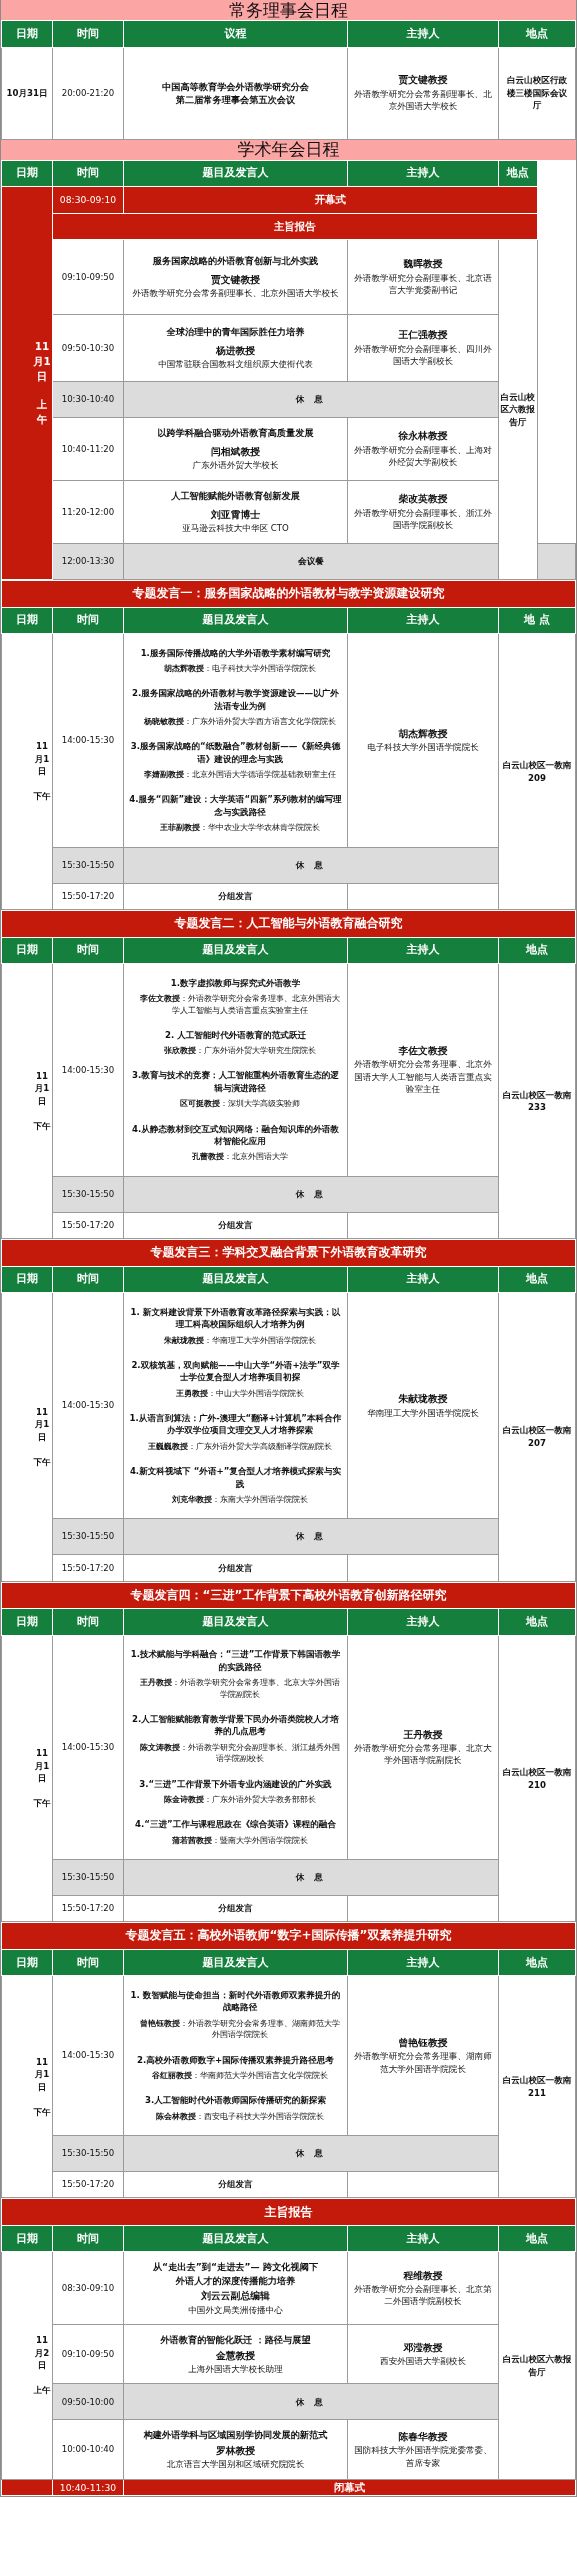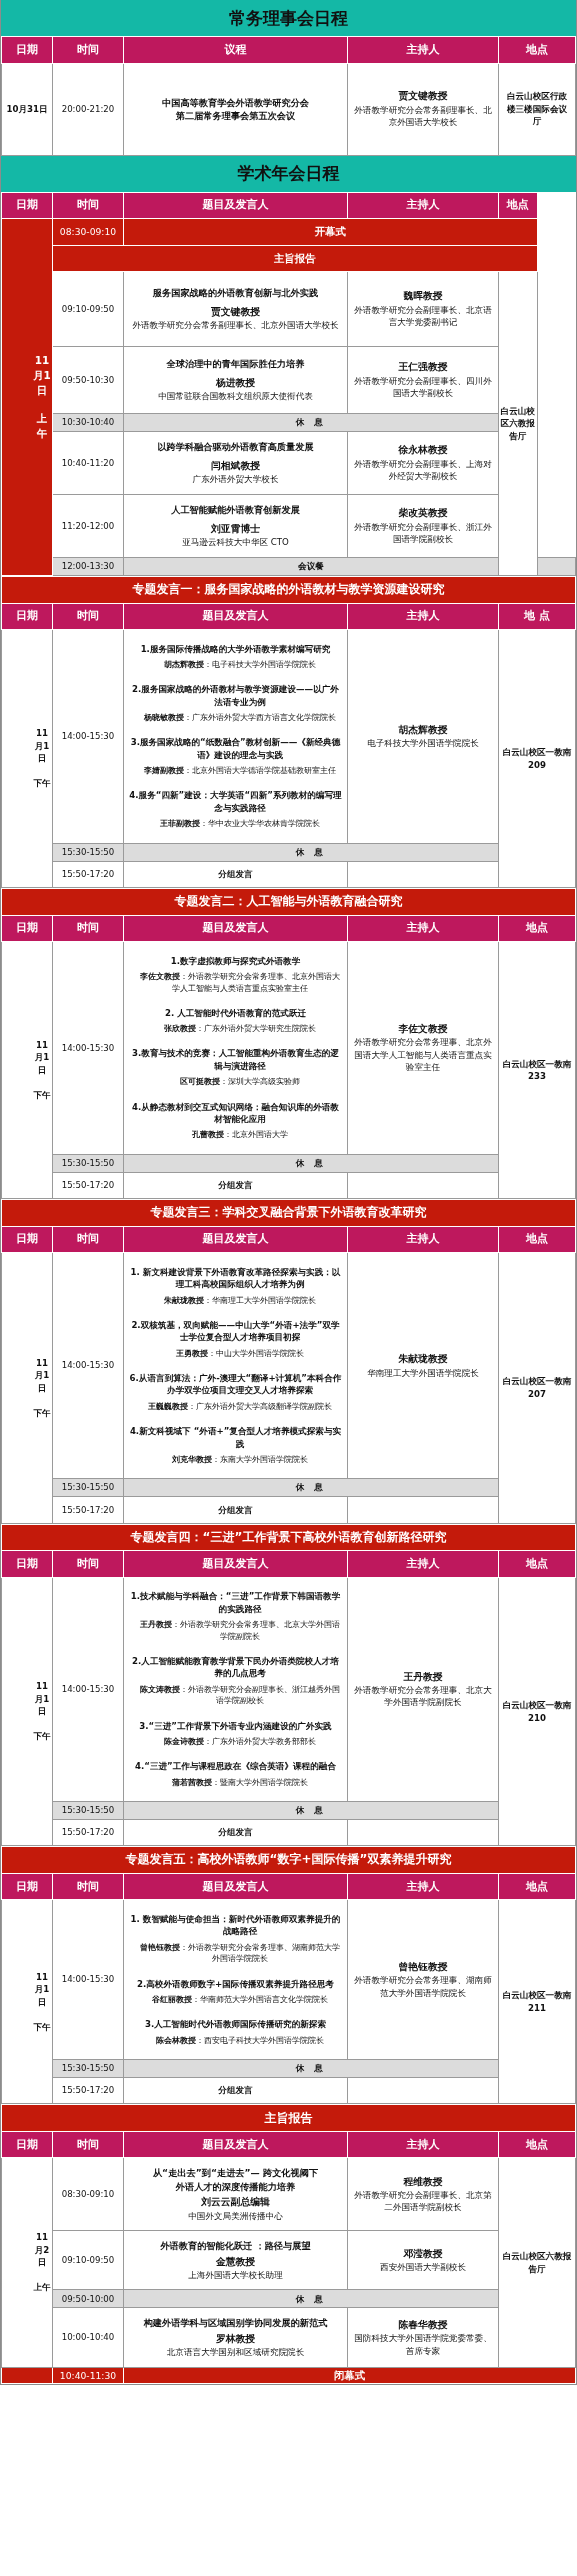--- a/index.html
+++ b/index.html
@@ -6,45 +6,45 @@
   html, body { background: #ffffff; }
   body {
     width: 577px;
     font-family: "DejaVu Sans", "Liberation Sans", sans-serif;
     color: #111;
     border-left: 1.7px solid #8c8c8c;
     border-right: 1.7px solid #8c8c8c;
     border-bottom: 1.7px solid #8c8c8c;
   }
   .page-title {
-    height: 36px;
+    height: 20px;
     display: flex; align-items: center; justify-content: center;
-    font-size: 17px; font-weight: 700; color: #111;
-    background: #14b8a6;
+    font-size: 17px; font-weight: 400; color: #111;
+    background: #fca5a5;
   }
   table.sched {
     width: 100%;
     border-collapse: collapse;
     table-layout: fixed;
   }
   table.sched td, table.sched th {
     border: 1.2px solid #9a9a9a;
     text-align: center;
     vertical-align: middle;
     font-size: 8.6px;
     line-height: 1.45;
   }
   col.c-date { width: 51px; }
   col.c-time { width: 71px; }
   col.c-topic { width: 224px; }
   col.c-host { width: 151px; }
   col.c-loc { width: auto; }
 
   tr.hdr th {
-    background: #be185d;
+    background: #15803d;
     color: #fff;
     font-weight: 700;
     font-size: 11px;
     height: 26.5px;
     border-color: #ffffff;
   }
   tr.red td {
     background: #c41a0b;
     color: #fff;
     font-weight: 700;
@@ -72,21 +72,21 @@
   .host-name { font-weight: 700; font-size: 9.8px; }
   .host-aff { font-size: 8.6px; }
 
   td.list { text-align: left; padding: 12.6px 4.6px 12.6px 4.6px; }
   .item { margin-bottom: 12.6px; }
   .item:last-child { margin-bottom: 0; }
   .item-title { font-weight: 700; font-size: 8.6px; padding-left: 9.2px; text-indent: -9.2px; line-height: 1.45; }
   .item-spk { font-size: 8px; padding-left: 9.2px; margin-top: 4px; line-height: 1.45; }
   .item-spk .n { font-weight: 700; }
   td.session { font-weight: 700; font-size: 9.2px; height: 26.5px; }
-  td.brk { font-weight: 700; font-size: 9.2px; height: 18px; letter-spacing: 3.5px; }
+  td.brk { font-weight: 700; font-size: 9.2px; height: 36px; letter-spacing: 3.5px; }
   td.pad { padding: 8px 4.6px; }
 </style>
 </head>
 <body>
 
 <div class="page-title">常务理事会日程</div>
 <table class="sched">
   <colgroup>
       <col class="c-date">
       <col class="c-time">
@@ -358,21 +358,21 @@
     <td class="list">
             <div class="item">
               <div class="item-title">1. 新文科建设背景下外语教育改革路径探索与实践：以理工科高校国际组织人才培养为例</div>
               <div class="item-spk"><span class="n">朱献珑教授</span><span>：</span><span>华南理工大学外国语学院院长</span></div>
             </div>
             <div class="item">
               <div class="item-title">2.双核筑基，双向赋能——中山大学“外语+法学”双学士学位复合型人才培养项目初探</div>
               <div class="item-spk"><span class="n">王勇教授</span><span>：</span><span>中山大学外国语学院院长</span></div>
             </div>
             <div class="item">
-              <div class="item-title">6.从语言到算法：广外-澳理大“翻译+计算机”本科合作办学双学位项目文理交叉人才培养探索</div>
+              <div class="item-title">1.从语言到算法：广外-澳理大“翻译+计算机”本科合作办学双学位项目文理交叉人才培养探索</div>
               <div class="item-spk"><span class="n">王巍巍教授</span><span>：</span><span>广东外语外贸大学高级翻译学院副院长</span></div>
             </div>
             <div class="item">
               <div class="item-title">4.新文科视域下 “外语+”复合型人才培养模式探索与实践</div>
               <div class="item-spk"><span class="n">刘克华教授</span><span>：</span><span>东南大学外国语学院院长</span></div>
             </div>
           </td>
     <td class="pad">
       <div class="host-name">朱献珑教授</div>
       <div class="host-aff">华南理工大学外国语学院院长</div>

